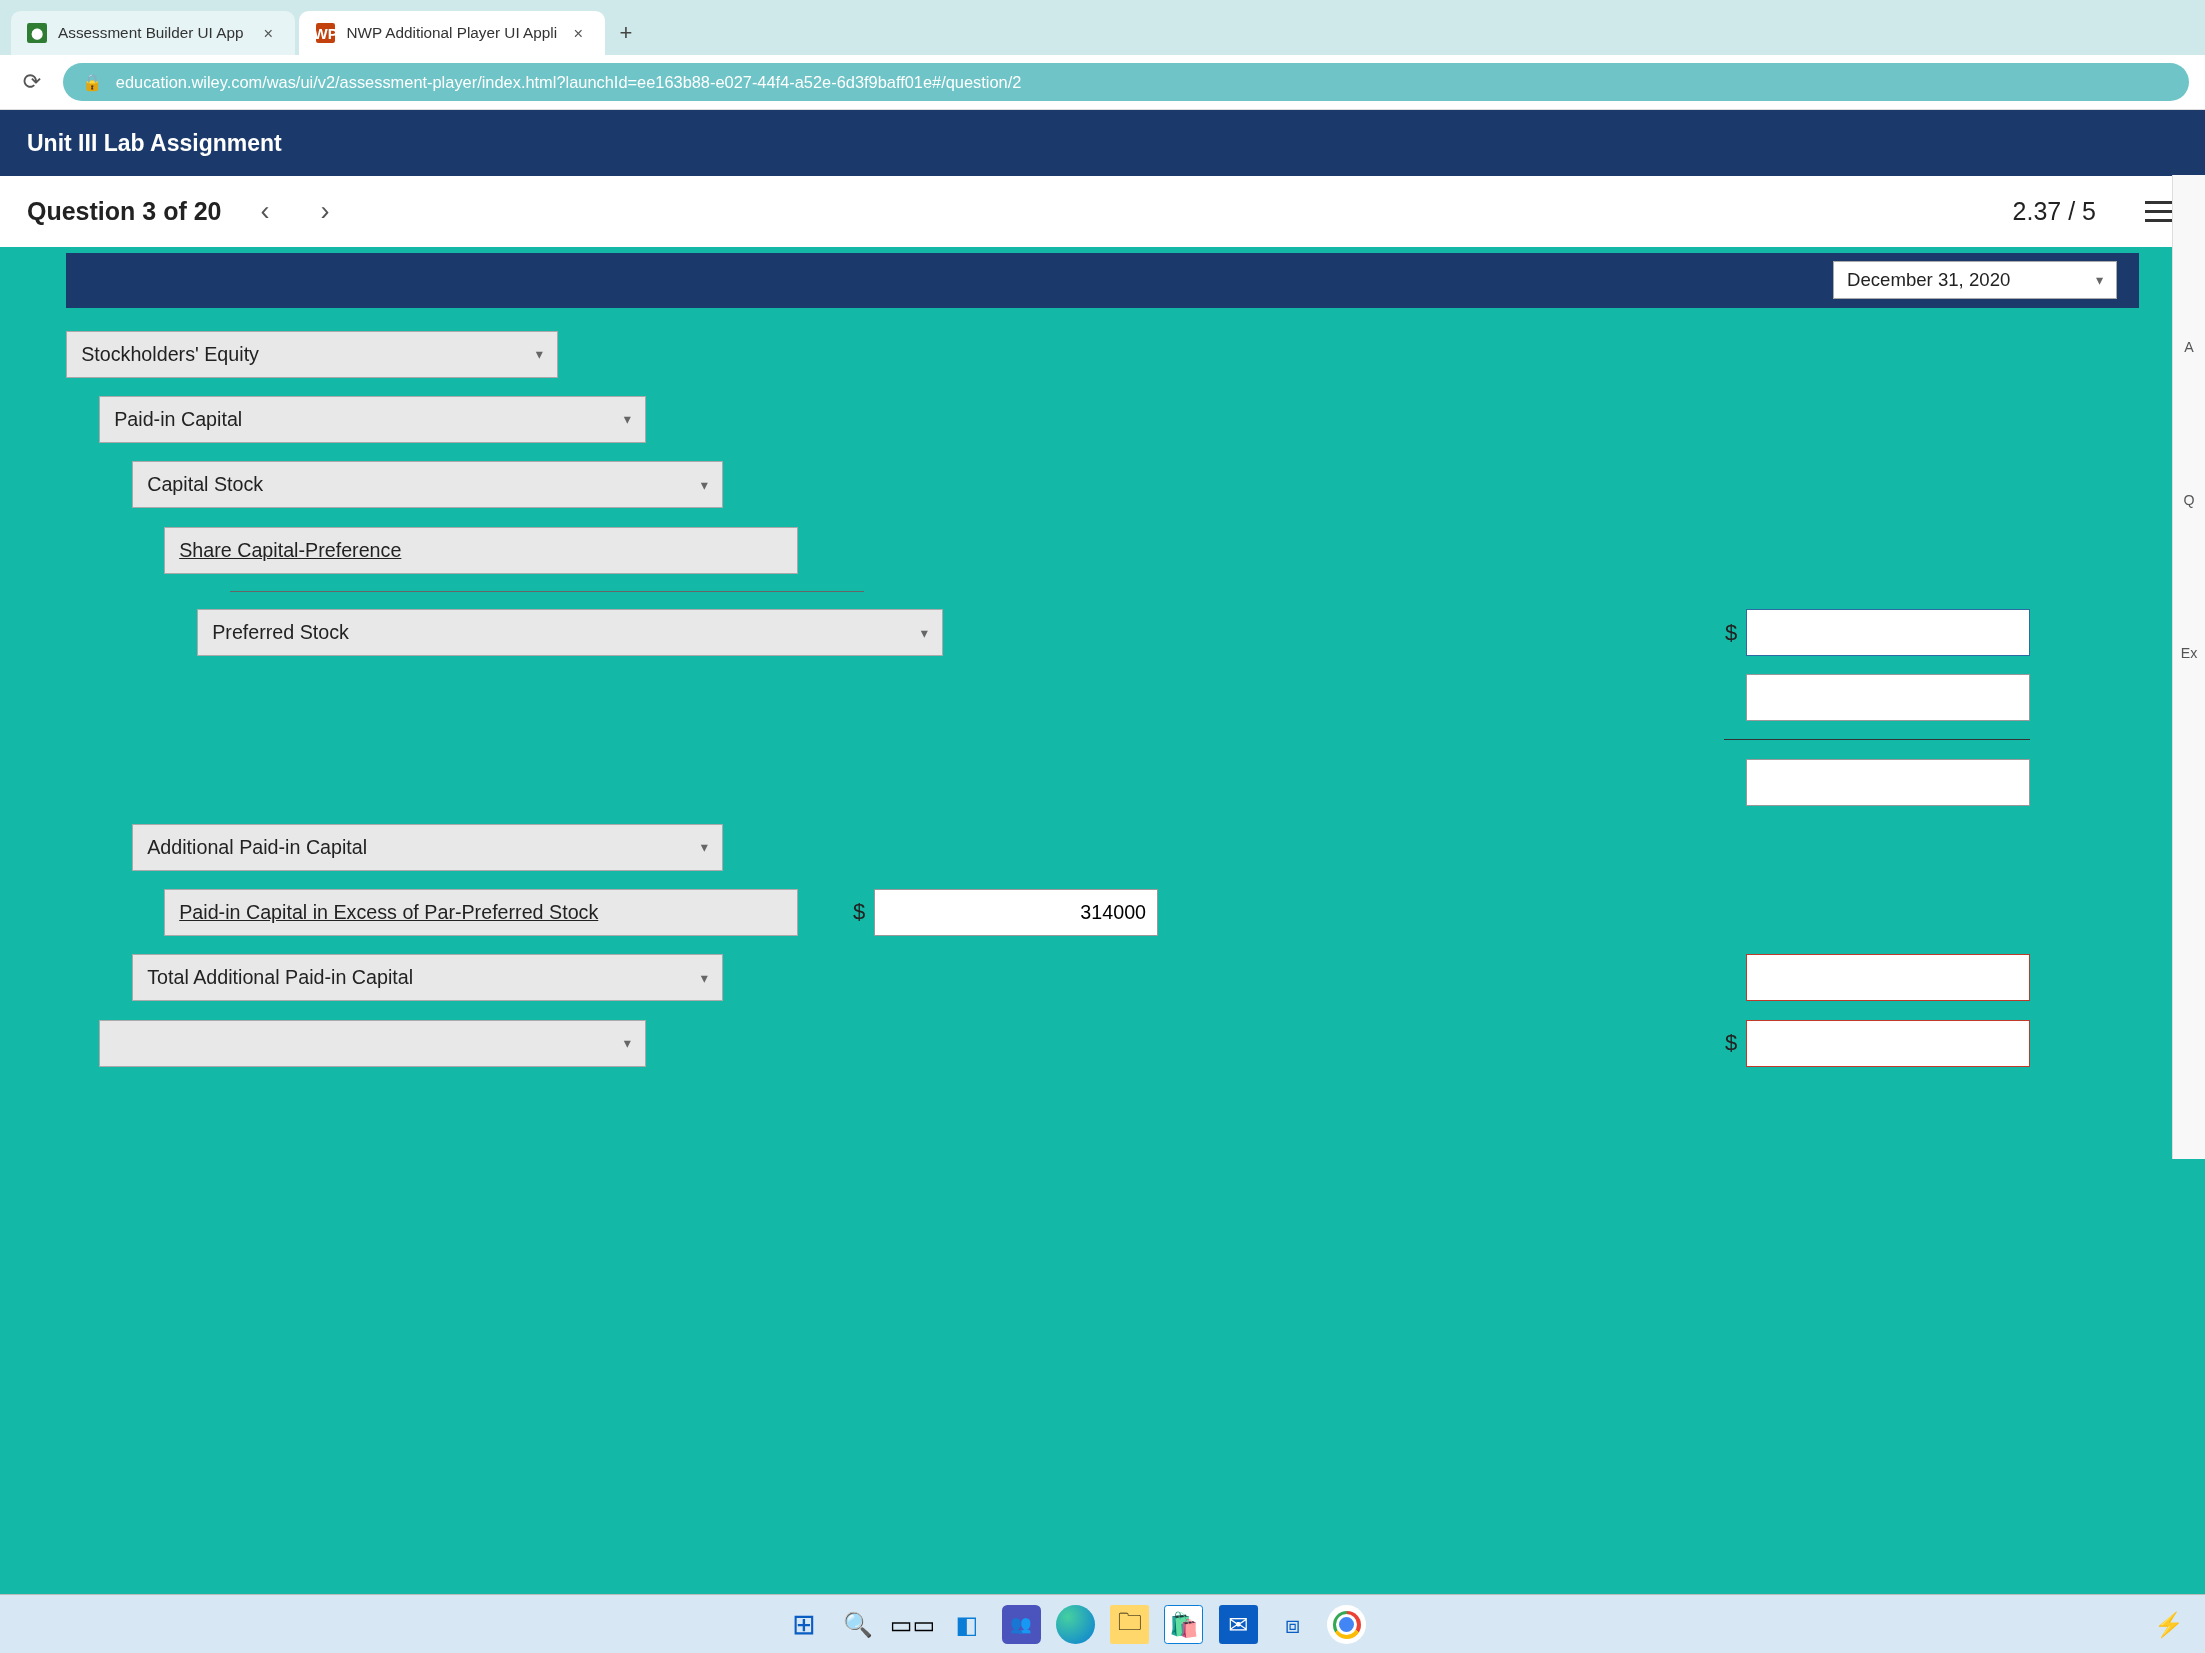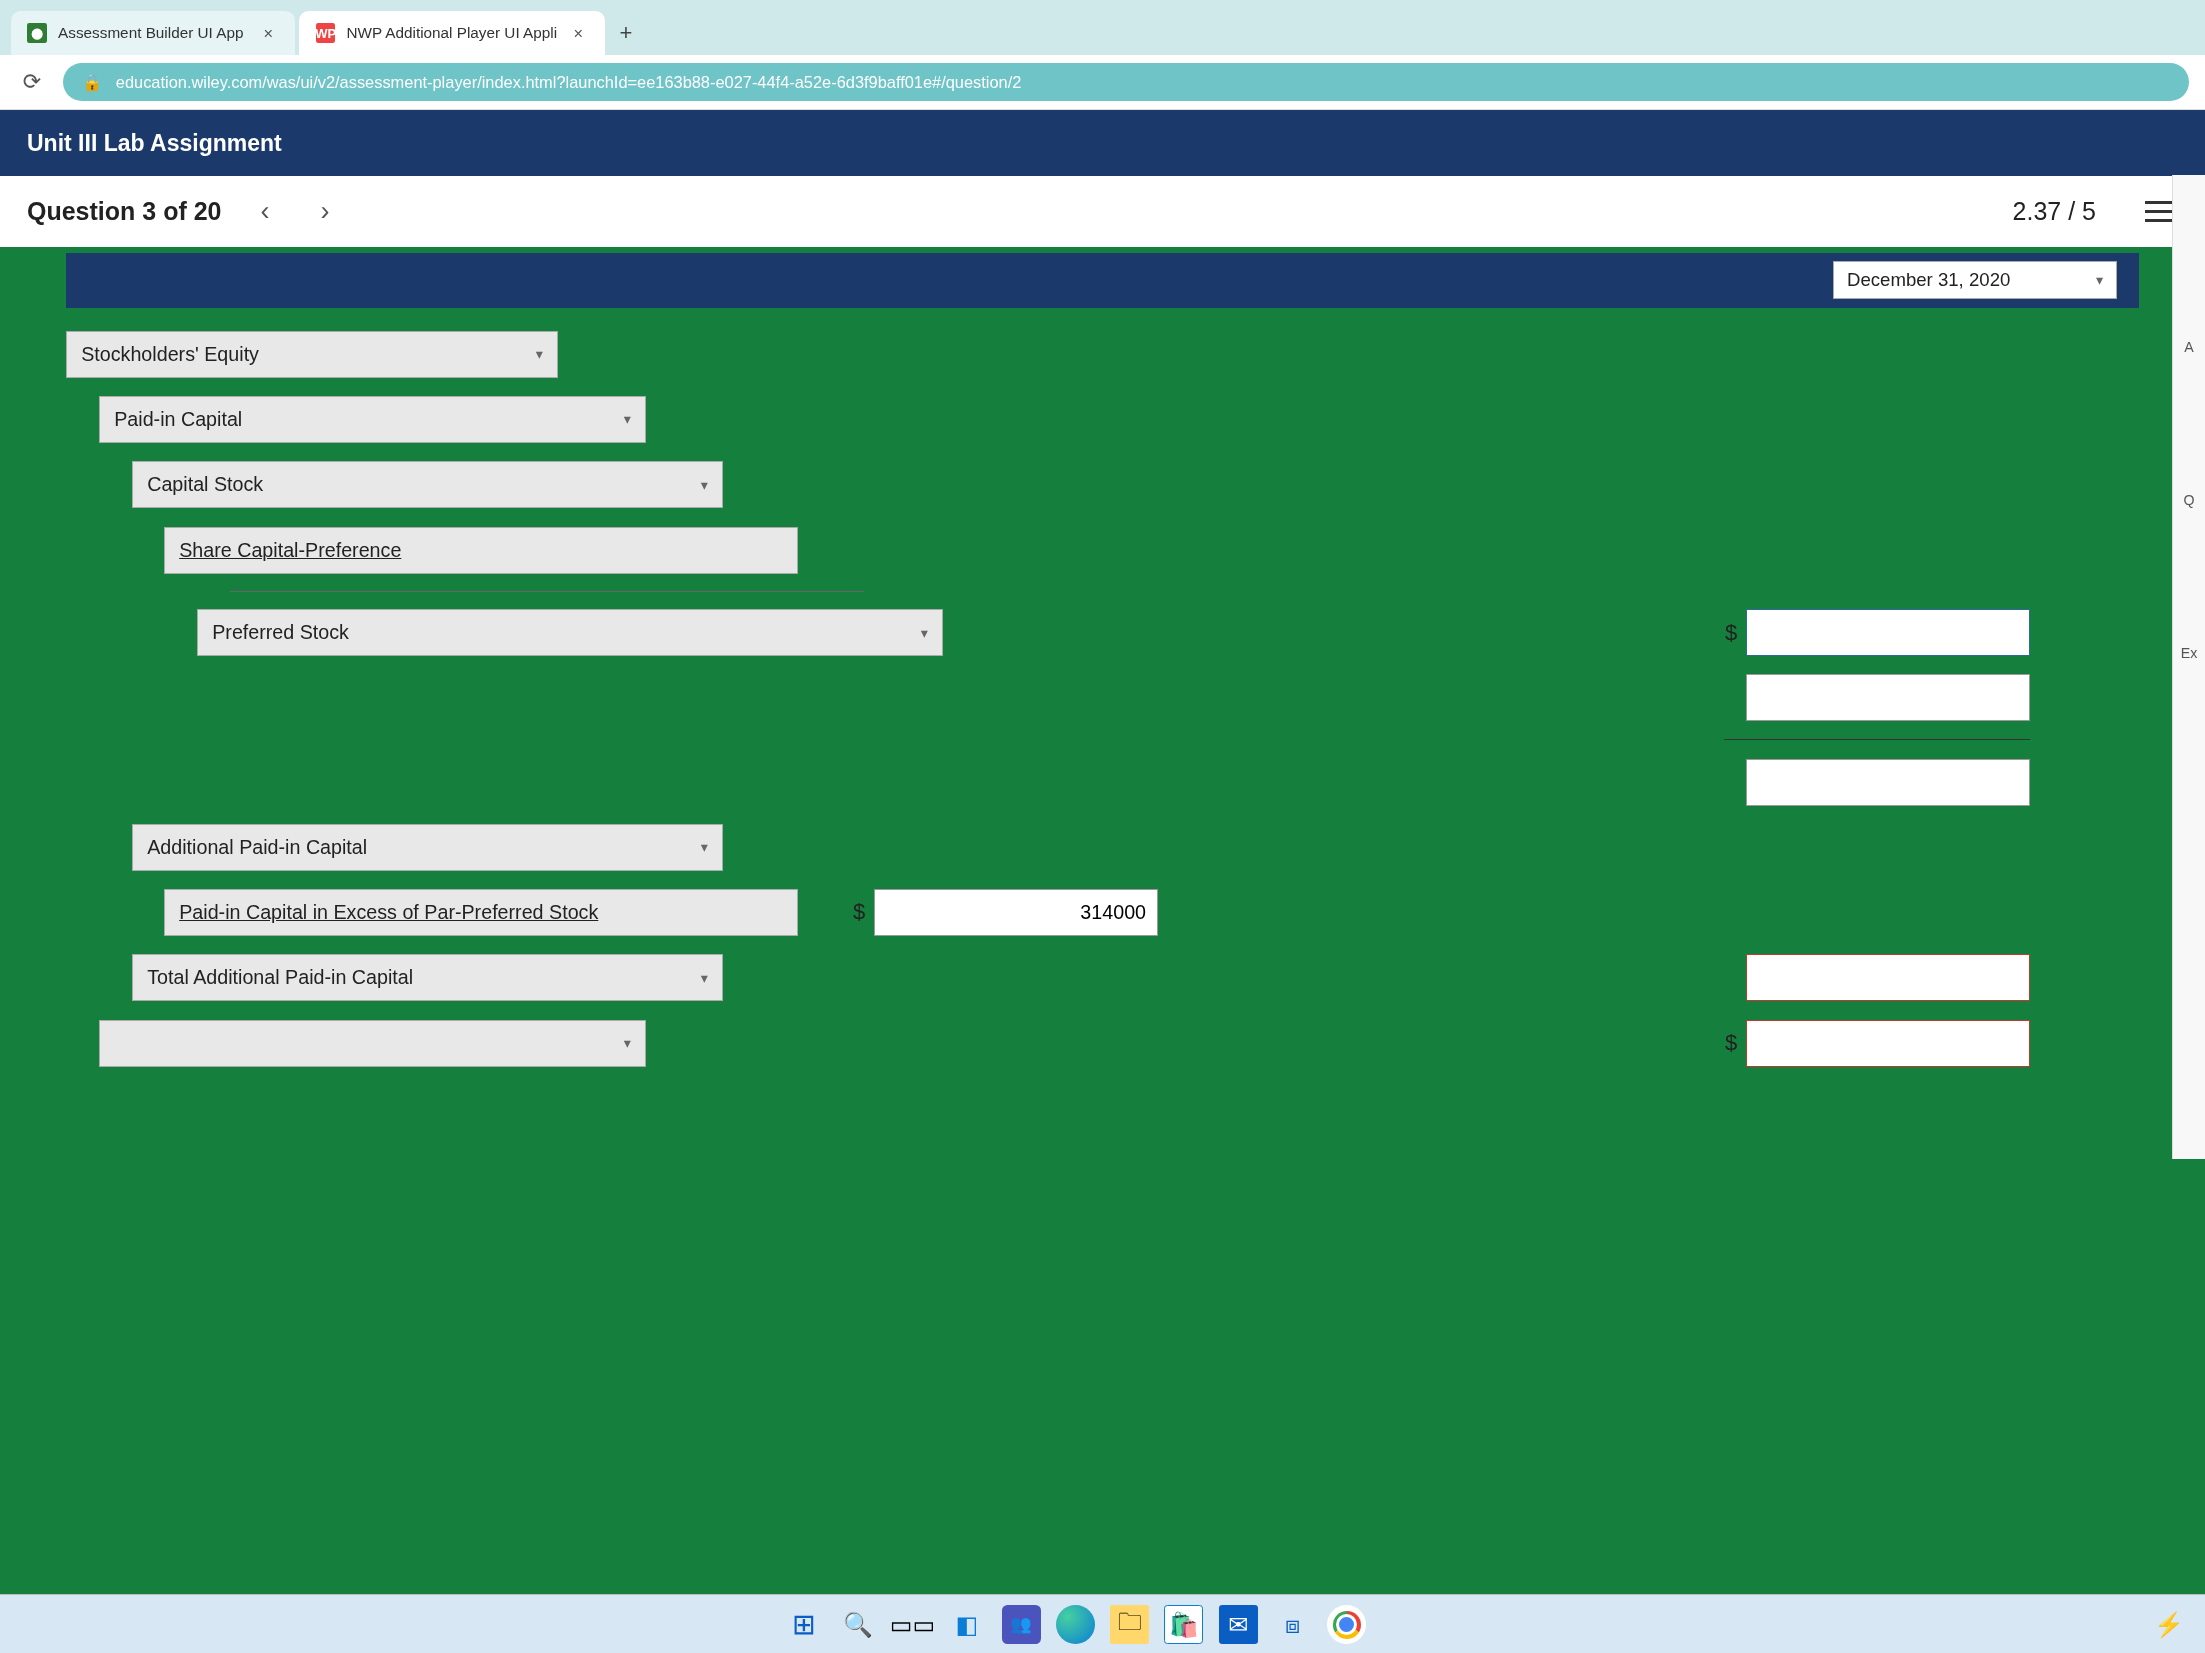--- a/index.html
+++ b/index.html
@@ -7,41 +7,41 @@
 
   
   .browser { width: 100%; height: 100%; display: flex; flex-direction: column; background: #fff; }
   .tab-strip { height: 55px; background: #cfe9ea; display: flex; align-items: flex-end; padding: 0 11px; gap: 4.4px; }
   .tab { height: 44px; min-width: 284px; background: #e6f4f5; border-radius: 9.8px 9.8px 0 0; display: flex; align-items: center; padding: 0 16.4px; font-size: 15.3px; color: #333; gap: 11px; }
   .tab.active { background: #ffffff; }
   .tab-close { margin-left: auto; font-size: 16.4px; color: #555; padding: 2.2px 5.5px; }
   .new-tab-btn { width: 33px; height: 33px; display: flex; align-items: center; justify-content: center; font-size: 22px; color: #444; border-radius: 50%; margin-bottom: 5.5px; }
   .favicon { width: 19.7px; height: 19.7px; display: inline-flex; align-items: center; justify-content: center; border-radius: 2.2px; }
   .favicon.green { background: #2e7d32; color: #fff; font-size: 11px; }
-  .favicon.blue  { background: #ef4444; color: #fff; font-size: 13px; font-weight: bold; }
+  .favicon.blue  { background: #c2410c; color: #fff; font-size: 15px; font-weight: bold; }
 
   .addr-bar { height: 55px; background: #ffffff; border-bottom: 0.5px solid #ddd; display: flex; align-items: center; padding: 0 16.4px; gap: 15.3px; }
   .addr-btn { width: 31px; height: 31px; display: flex; align-items: center; justify-content: center; font-size: 22px; color: #555; }
   .url-box { flex: 1; height: 38px; background: #6ec4c7; border-radius: 19px; display: flex; align-items: center; padding: 0 19.7px; color: #ffffff; font-size: 16.4px; gap: 13px; overflow: hidden; white-space: nowrap; }
   .lock-icon { font-size: 16.4px; }
 
   
   .app-header { height: 66px; background: #1b3a6b; color: #fff; display: flex; align-items: center; padding: 0 27px; font-size: 23px; font-weight: 600; }
 
   
   .question-bar { height: 71px; display: flex; align-items: center; padding: 0 27px; font-size: 25px; color: #222; gap: 27px; background: #fff; }
   .question-bar .counter { font-weight: 700; }
   .nav-arrow { width: 33px; height: 33px; display: flex; align-items: center; justify-content: center; font-size: 27px; color: #555; cursor: pointer; }
   .spacer { flex: 1; }
   .score { font-size: 25px; color: #222; margin-left: 36px; }
   .menu-icon { width: 33px; height: 33px; display: flex; flex-direction: column; justify-content: center; gap: 5.5px; margin-left: 22px; }
   .menu-icon span { height: 3.3px; background: #333; width: 100%; display: block; }
 
   
-  .worksheet-wrap { flex: 1; overflow: hidden; background: #15803d; padding: 5.5px 66px 0 66px; }
+  .worksheet-wrap { flex: 1; overflow: hidden; background: #14b8a6; padding: 5.5px 66px 0 66px; }
   .sheet-header { background: #1b3a6b; color: #fff; height: 55px; display: flex; align-items: center; justify-content: flex-end; padding: 0 22px; margin-bottom: 22px; }
   .sheet-header-inner { background: #fff; color: #222; height: 38px; min-width: 284px; display: flex; align-items: center; justify-content: space-between; padding: 0 13px; border: 0.5px solid #aaa; font-size: 18.6px; }
   .caret { font-size: 14.2px; color: #666; }
 
   .rows { display: flex; flex-direction: column; gap: 16.4px; }
   .row { display: flex; align-items: center; gap: 22px; min-height: 49px; }
   .label-dd { height: 47px; background: #e8e8e8; border: 0.5px solid #aaa; display: flex; align-items: center; justify-content: space-between; padding: 0 14.2px; font-size: 19.7px; color: #222; }
   .label-dd.w1 { width: 492px; margin-left: 0; }
   .label-dd.w2 { width: 547px; margin-left: 33px; gap: 20px; }
   .label-dd.w3 { width: 591px; margin-left: 66px; gap: 24px; }

